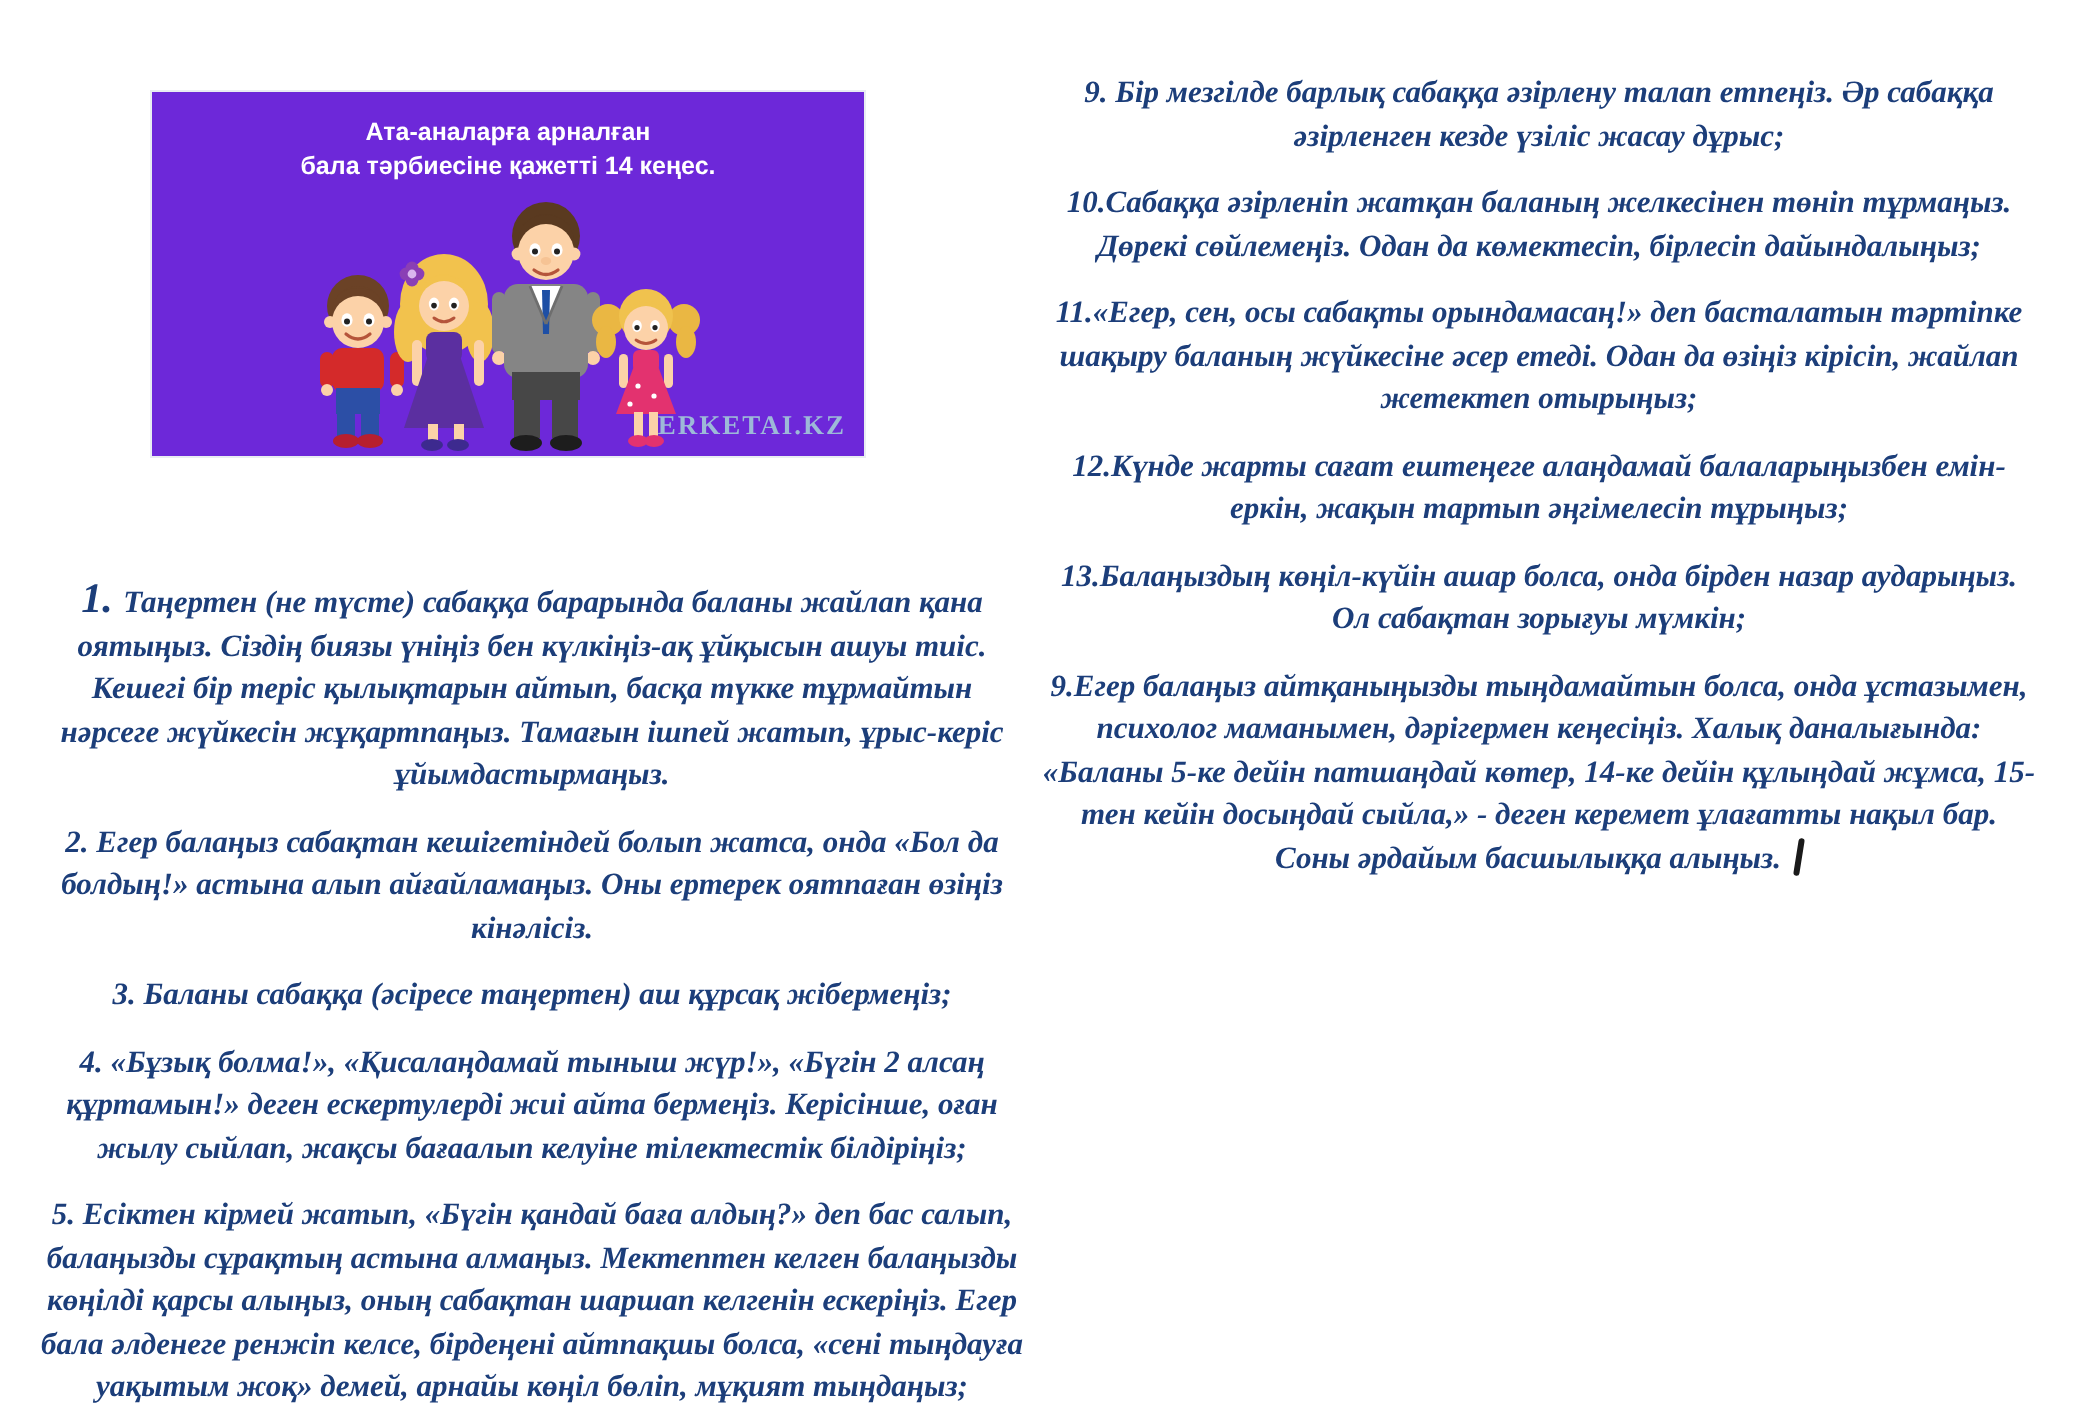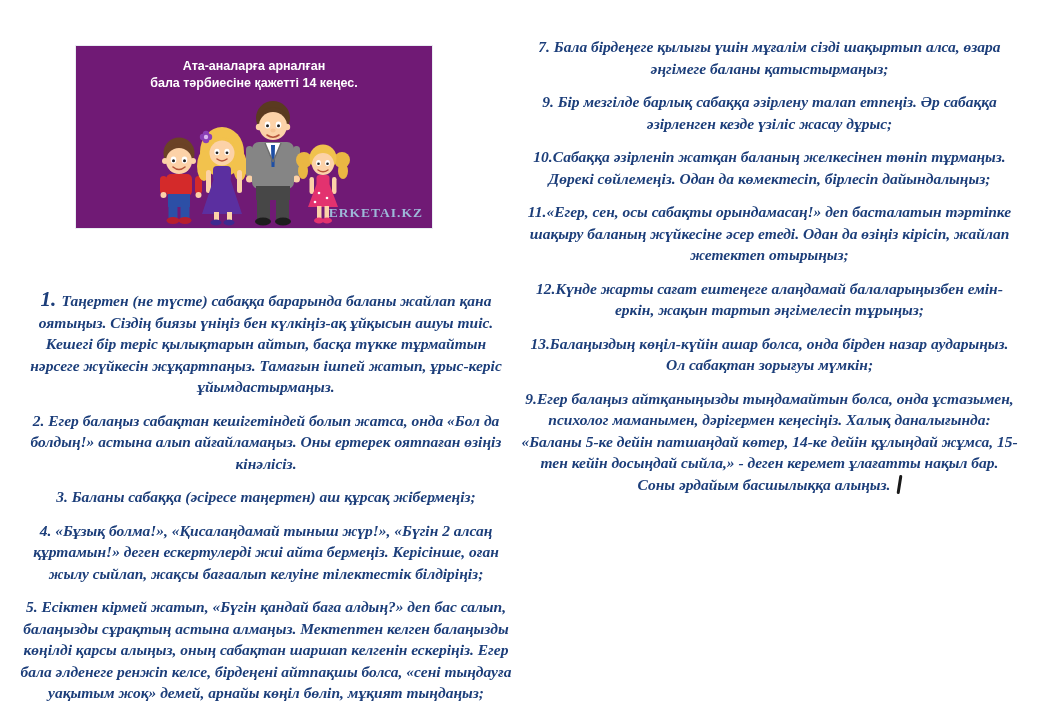--- a/index.html
+++ b/index.html
@@ -1,20 +1,20 @@
 <!DOCTYPE html>
 <html><head>
 <meta charset="utf-8">
 <style>
   html,body{margin:0;padding:0;background:#ffffff;}
   .page{position:relative;width:1039px;height:713px;background:#ffffff;overflow:hidden;
         font-family:"Liberation Serif",serif;}
   
   .banner{position:absolute;left:75px;top:45px;width:358px;height:184px;
-          background:#701a75;border:1px solid #e9edf2;box-sizing:border-box;}
+          background:#6d28d9;border:1px solid #e9edf2;box-sizing:border-box;}
   .banner-title{position:absolute;top:12px;left:0;width:100%;text-align:center;
           color:#ffffff;font-family:"Liberation Sans",sans-serif;font-weight:bold;
           font-size:12.5px;line-height:17px;}
   .family-svg{position:absolute;left:0;bottom:0;width:356px;height:138px;display:block;}
   .watermark{position:absolute;right:9px;bottom:7px;color:#9db9d8;
           font-family:"Liberation Serif",serif;font-weight:bold;font-size:13.5px;
           letter-spacing:1px;}
   
   .col{position:absolute;color:#1c3e7a;font-weight:bold;font-style:italic;
        font-size:15.5px;line-height:21.5px;text-align:center;}
@@ -150,21 +150,20 @@
 
   <div class="col col-left">
     <p class="tip"><span class="first-num">1. </span><span>Таңертен (не түсте) сабаққа барарында баланы жайлап қана оятыңыз. Сіздің биязы үніңіз бен күлкіңіз-ақ ұйқысын ашуы тиіс. Кешегі бір теріс қылықтарын айтып, басқа түкке тұрмайтын нәрсеге жүйкесін жұқартпаңыз. Тамағын ішпей жатып, ұрыс-керіс ұйымдастырмаңыз.</span></p>
     <p class="tip"><span>2. </span><span>Егер балаңыз сабақтан кешігетіндей болып жатса, онда «Бол да болдың!» астына алып айғайламаңыз. Оны ертерек оятпаған өзіңіз кінәлісіз.</span></p>
     <p class="tip"><span>3. </span><span>Баланы сабаққа (әсіресе таңертен) аш құрсақ жібермеңіз;</span></p>
     <p class="tip"><span>4. </span><span>«Бұзық болма!», «Қисалаңдамай тыныш жүр!», «Бүгін 2 алсаң құртамын!» деген ескертулерді жиі айта бермеңіз. Керісінше, оған жылу сыйлап, жақсы бағаалып келуіне тілектестік білдіріңіз;</span></p>
     <p class="tip"><span>5. </span><span>Есіктен кірмей жатып, «Бүгін қандай баға алдың?» деп бас салып, балаңызды сұрақтың астына алмаңыз. Мектептен келген балаңызды көңілді қарсы алыңыз, оның сабақтан шаршап келгенін ескеріңіз. Егер бала әлденеге ренжіп келсе, бірдеңені айтпақшы болса, «сені тыңдауға уақытым жоқ» демей, арнайы көңіл бөліп, мұқият тыңдаңыз;</span></p>
   </div>
 
   <div class="col col-right">
-    <p class="tip"><span>7. </span><span>Бала бірдеңеге қылығы үшін мұғалім сізді шақыртып алса, өзара әңгімеге баланы қатыстырмаңыз;</span></p>
     <p class="tip"><span>9. </span><span>Бір мезгілде барлық сабаққа әзірлену талап етпеңіз. Әр сабаққа әзірленген кезде үзіліс жасау дұрыс;</span></p>
     <p class="tip"><span>10.</span><span>Сабаққа  әзірленіп жатқан баланың желкесінен төніп тұрмаңыз. Дөрекі сөйлемеңіз. Одан да көмектесіп, бірлесіп дайындалыңыз;</span></p>
     <p class="tip"><span>11.</span><span>«Егер, сен, осы сабақты орындамасаң!» деп басталатын тәртіпке шақыру баланың жүйкесіне әсер етеді. Одан да өзіңіз кірісіп, жайлап жетектеп отырыңыз;</span></p>
     <p class="tip"><span>12.</span><span>Күнде жарты сағат ештеңеге алаңдамай балаларыңызбен емін-еркін, жақын тартып әңгімелесіп тұрыңыз;</span></p>
     <p class="tip"><span>13.</span><span>Балаңыздың көңіл-күйін ашар болса, онда бірден назар аударыңыз. Ол сабақтан зорығуы мүмкін;</span></p>
     <p class="tip"><span>9.</span><span>Егер балаңыз айтқаныңызды тыңдамайтын болса, онда ұстазымен, психолог маманымен, дәрігермен кеңесіңіз. Халық даналығында: «Баланы 5-ке дейін патшаңдай көтер, 14-ке дейін құлыңдай жұмса, 15-тен кейін досыңдай сыйла,» - деген керемет ұлағатты нақыл бар. Соны әрдайым басшылыққа алыңыз.</span><span class="caret"></span></p>
   </div>
 
 </div>
 

